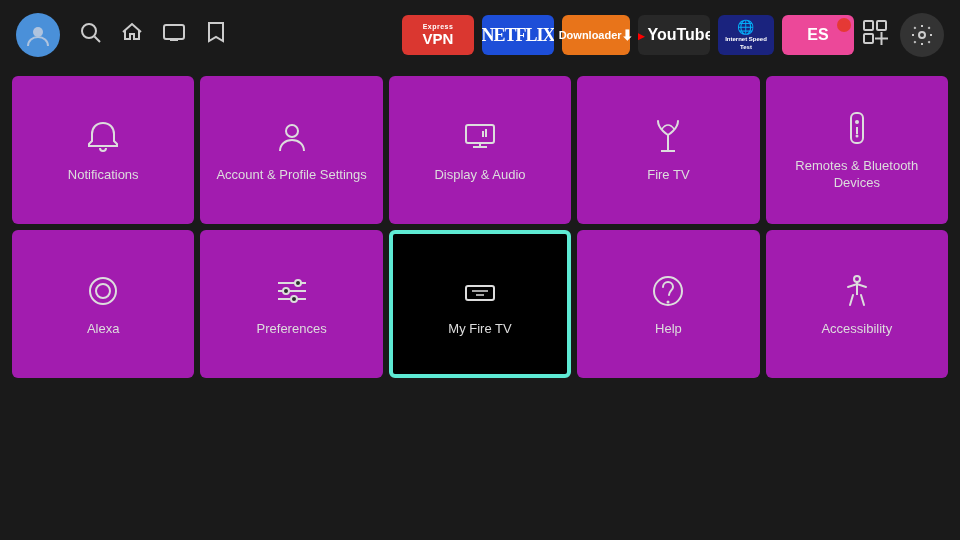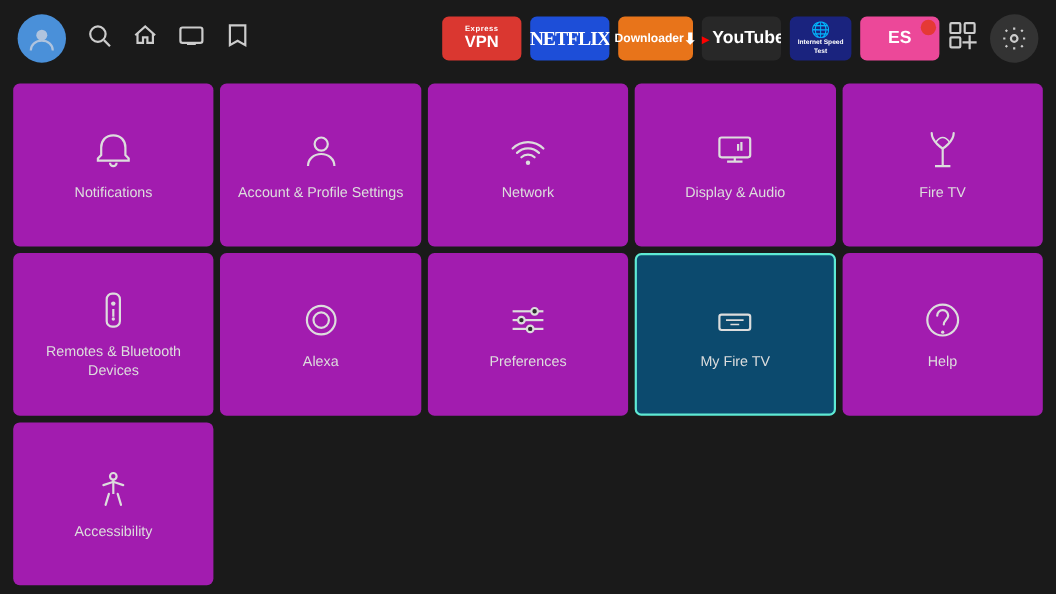--- a/index.html
+++ b/index.html
@@ -142,22 +142,22 @@
       border-radius: 6px;
       display: flex;
       flex-direction: column;
       align-items: center;
       justify-content: center;
       gap: 10px;
       cursor: pointer;
       padding: 10px;
     }
     .grid-item.selected {
-      border: 2px solid #5eead4;
-      background: #0c4a6e;
+      border: 4px solid #5eead4;
+      background: #000000;
     }
     .grid-item .item-label {
       font-size: 13px;
       color: #dddddd;
       text-align: center;
       line-height: 1.3;
     }
 
     
     .icon-svg {
@@ -264,29 +264,20 @@
   </div>
 
   <div class="grid-item">
     <svg class="icon-svg" viewBox="0 0 40 40" fill="none">
       <circle cx="20" cy="14" r="6" stroke="#ddd" stroke-width="2"></circle>
       <path d="M8 34c0-6.63 5.37-11 12-11s12 4.37 12 11" stroke="#ddd" stroke-width="2" fill="none"></path>
     </svg>
     <span class="item-label">Account &amp; Profile Settings</span>
   </div>
 
-  <div class="grid-item">
-    <svg class="icon-svg" viewBox="0 0 40 40" fill="none">
-      <path d="M6 18c7.73-7.73 20.27-7.73 28 0" stroke="#ddd" stroke-width="2" fill="none" stroke-linecap="round"></path>
-      <path d="M10 22c5.52-5.52 14.48-5.52 20 0" stroke="#ddd" stroke-width="2" fill="none" stroke-linecap="round"></path>
-      <path d="M14 26c3.31-3.31 8.69-3.31 12 0" stroke="#ddd" stroke-width="2" fill="none" stroke-linecap="round"></path>
-      <circle cx="20" cy="31" r="2" fill="#ddd"></circle>
-    </svg>
-    <span class="item-label">Network</span>
-  </div>
 
   <div class="grid-item">
     <svg class="icon-svg" viewBox="0 0 40 40" fill="none">
       <rect x="6" y="8" width="28" height="18" rx="2" stroke="#ddd" stroke-width="2"></rect>
       <line x1="13" y1="30" x2="27" y2="30" stroke="#ddd" stroke-width="2"></line>
       <line x1="20" y1="26" x2="20" y2="30" stroke="#ddd" stroke-width="2"></line>
       <line x1="23" y1="14" x2="23" y2="20" stroke="#ddd" stroke-width="2"></line>
       <line x1="26" y1="12" x2="26" y2="20" stroke="#ddd" stroke-width="2"></line>
     </svg>
     <span class="item-label">Display &amp; Audio</span>

